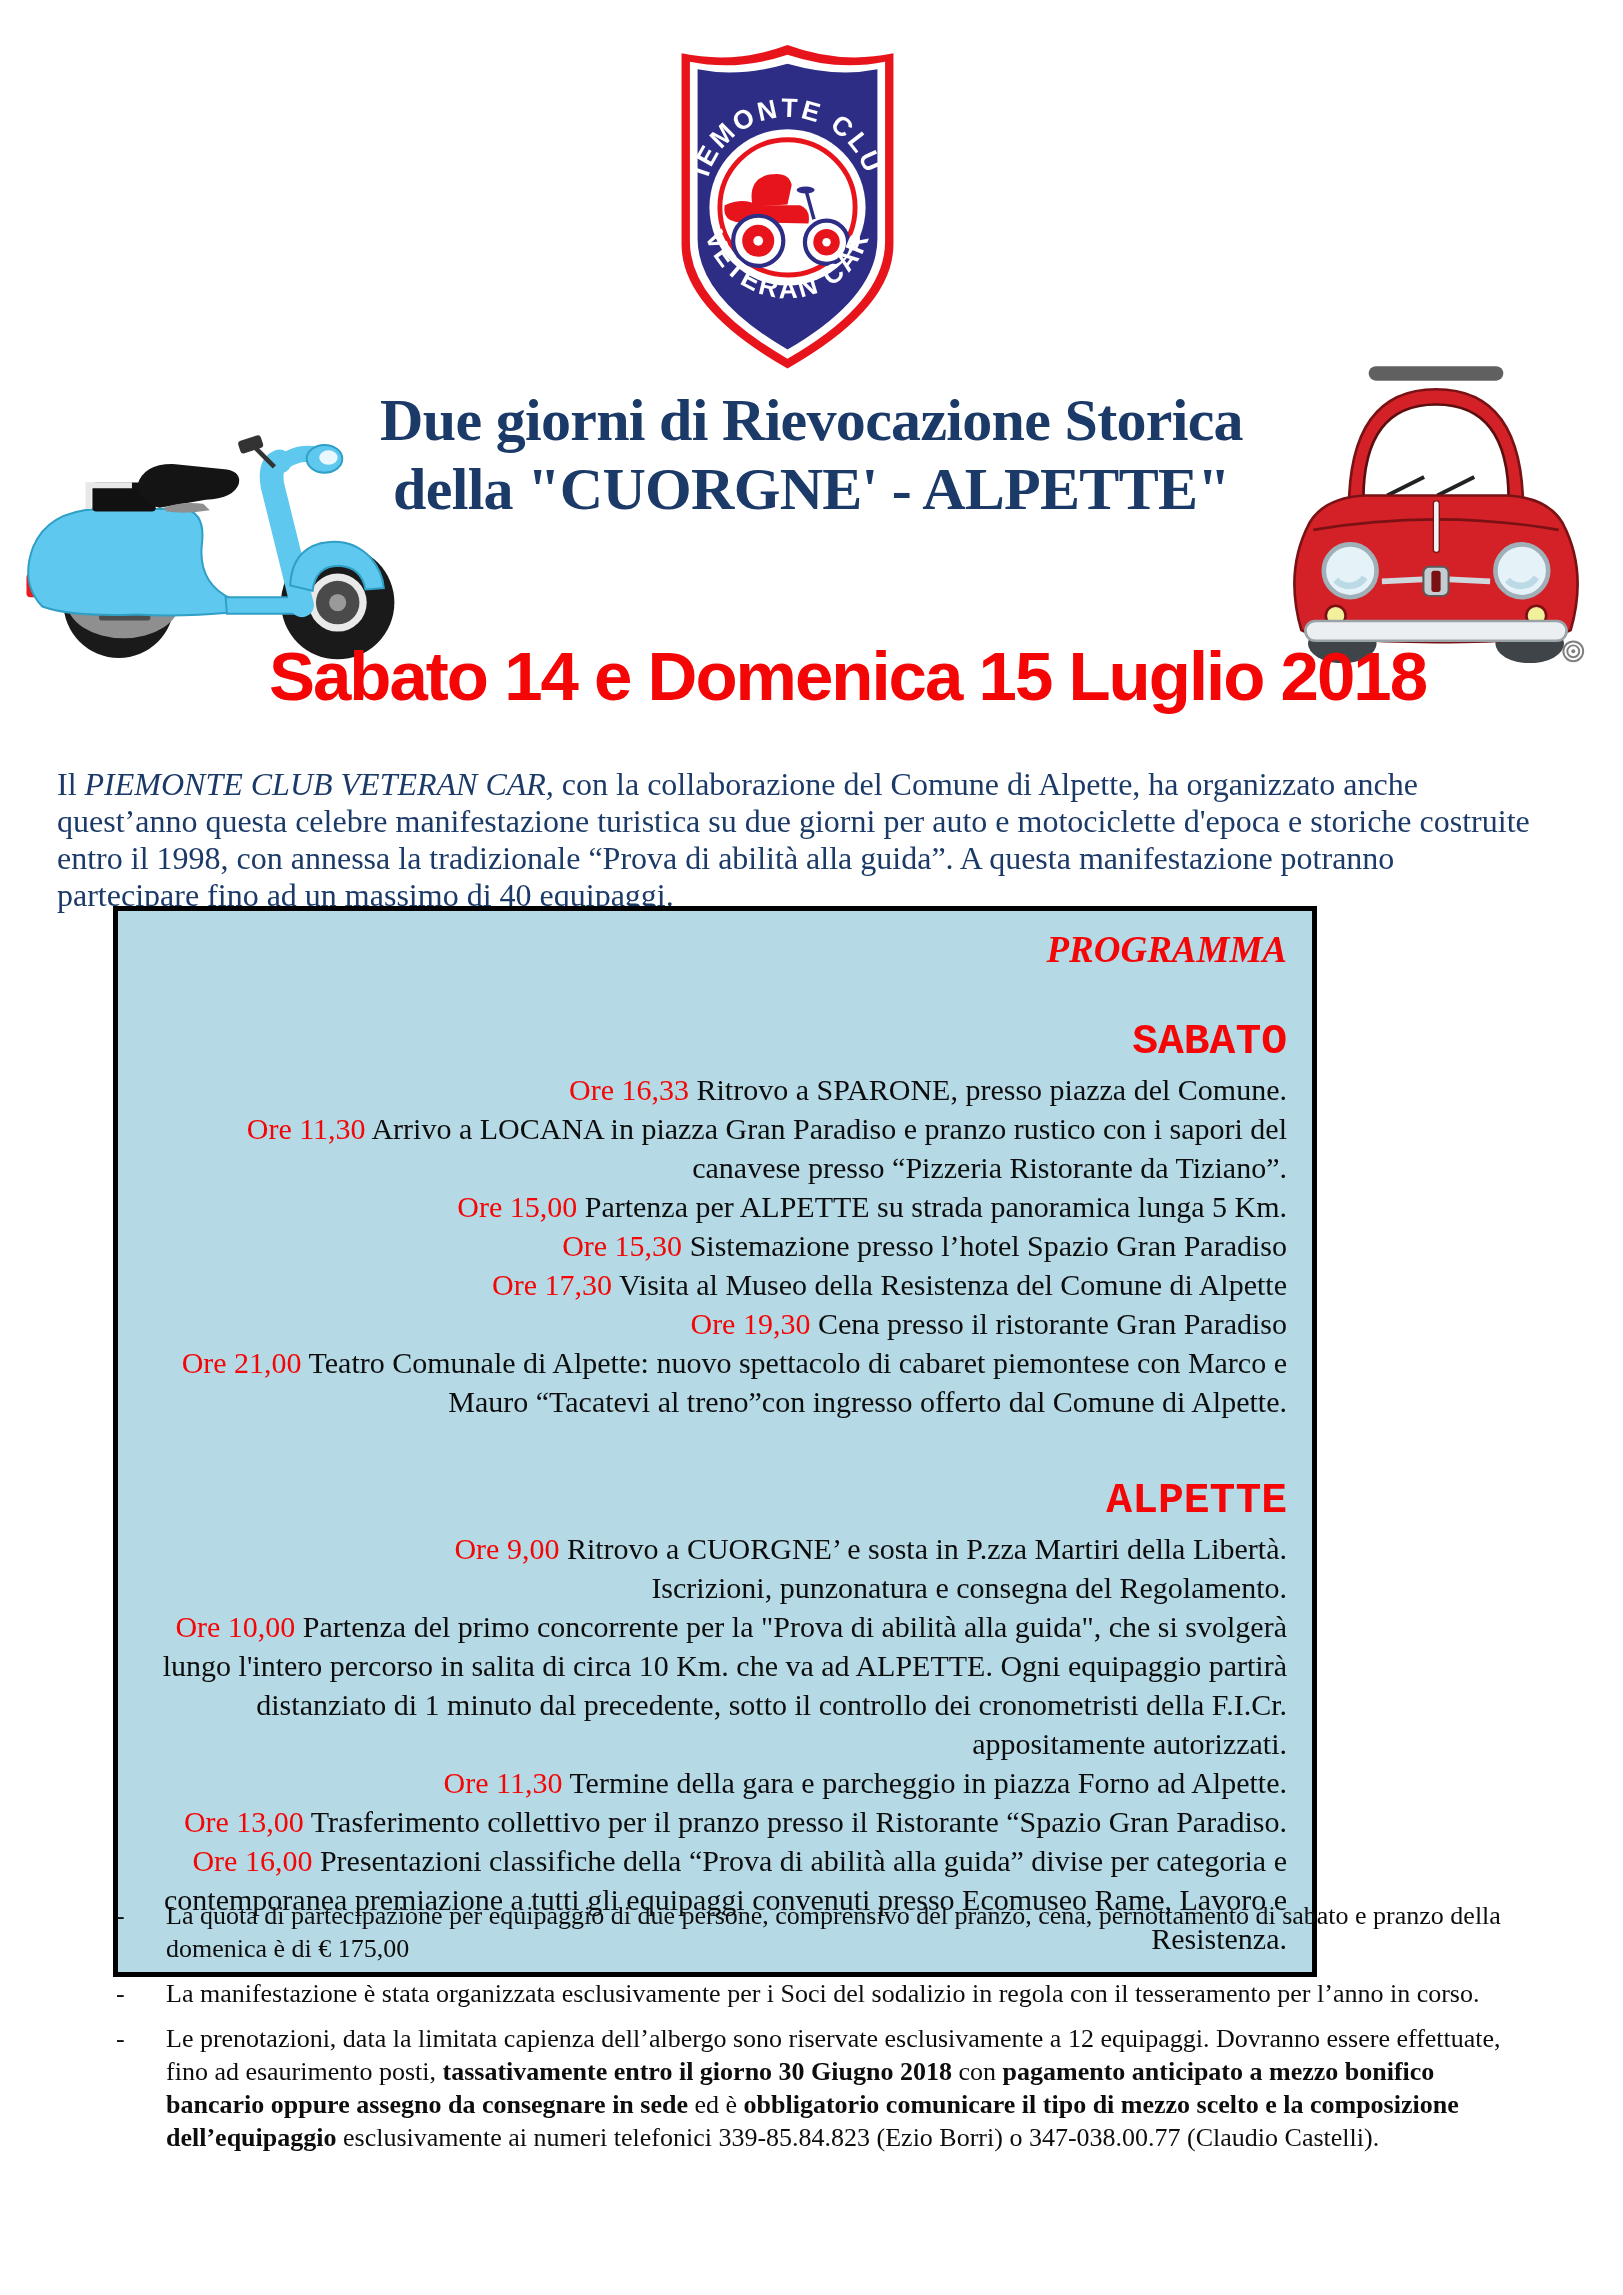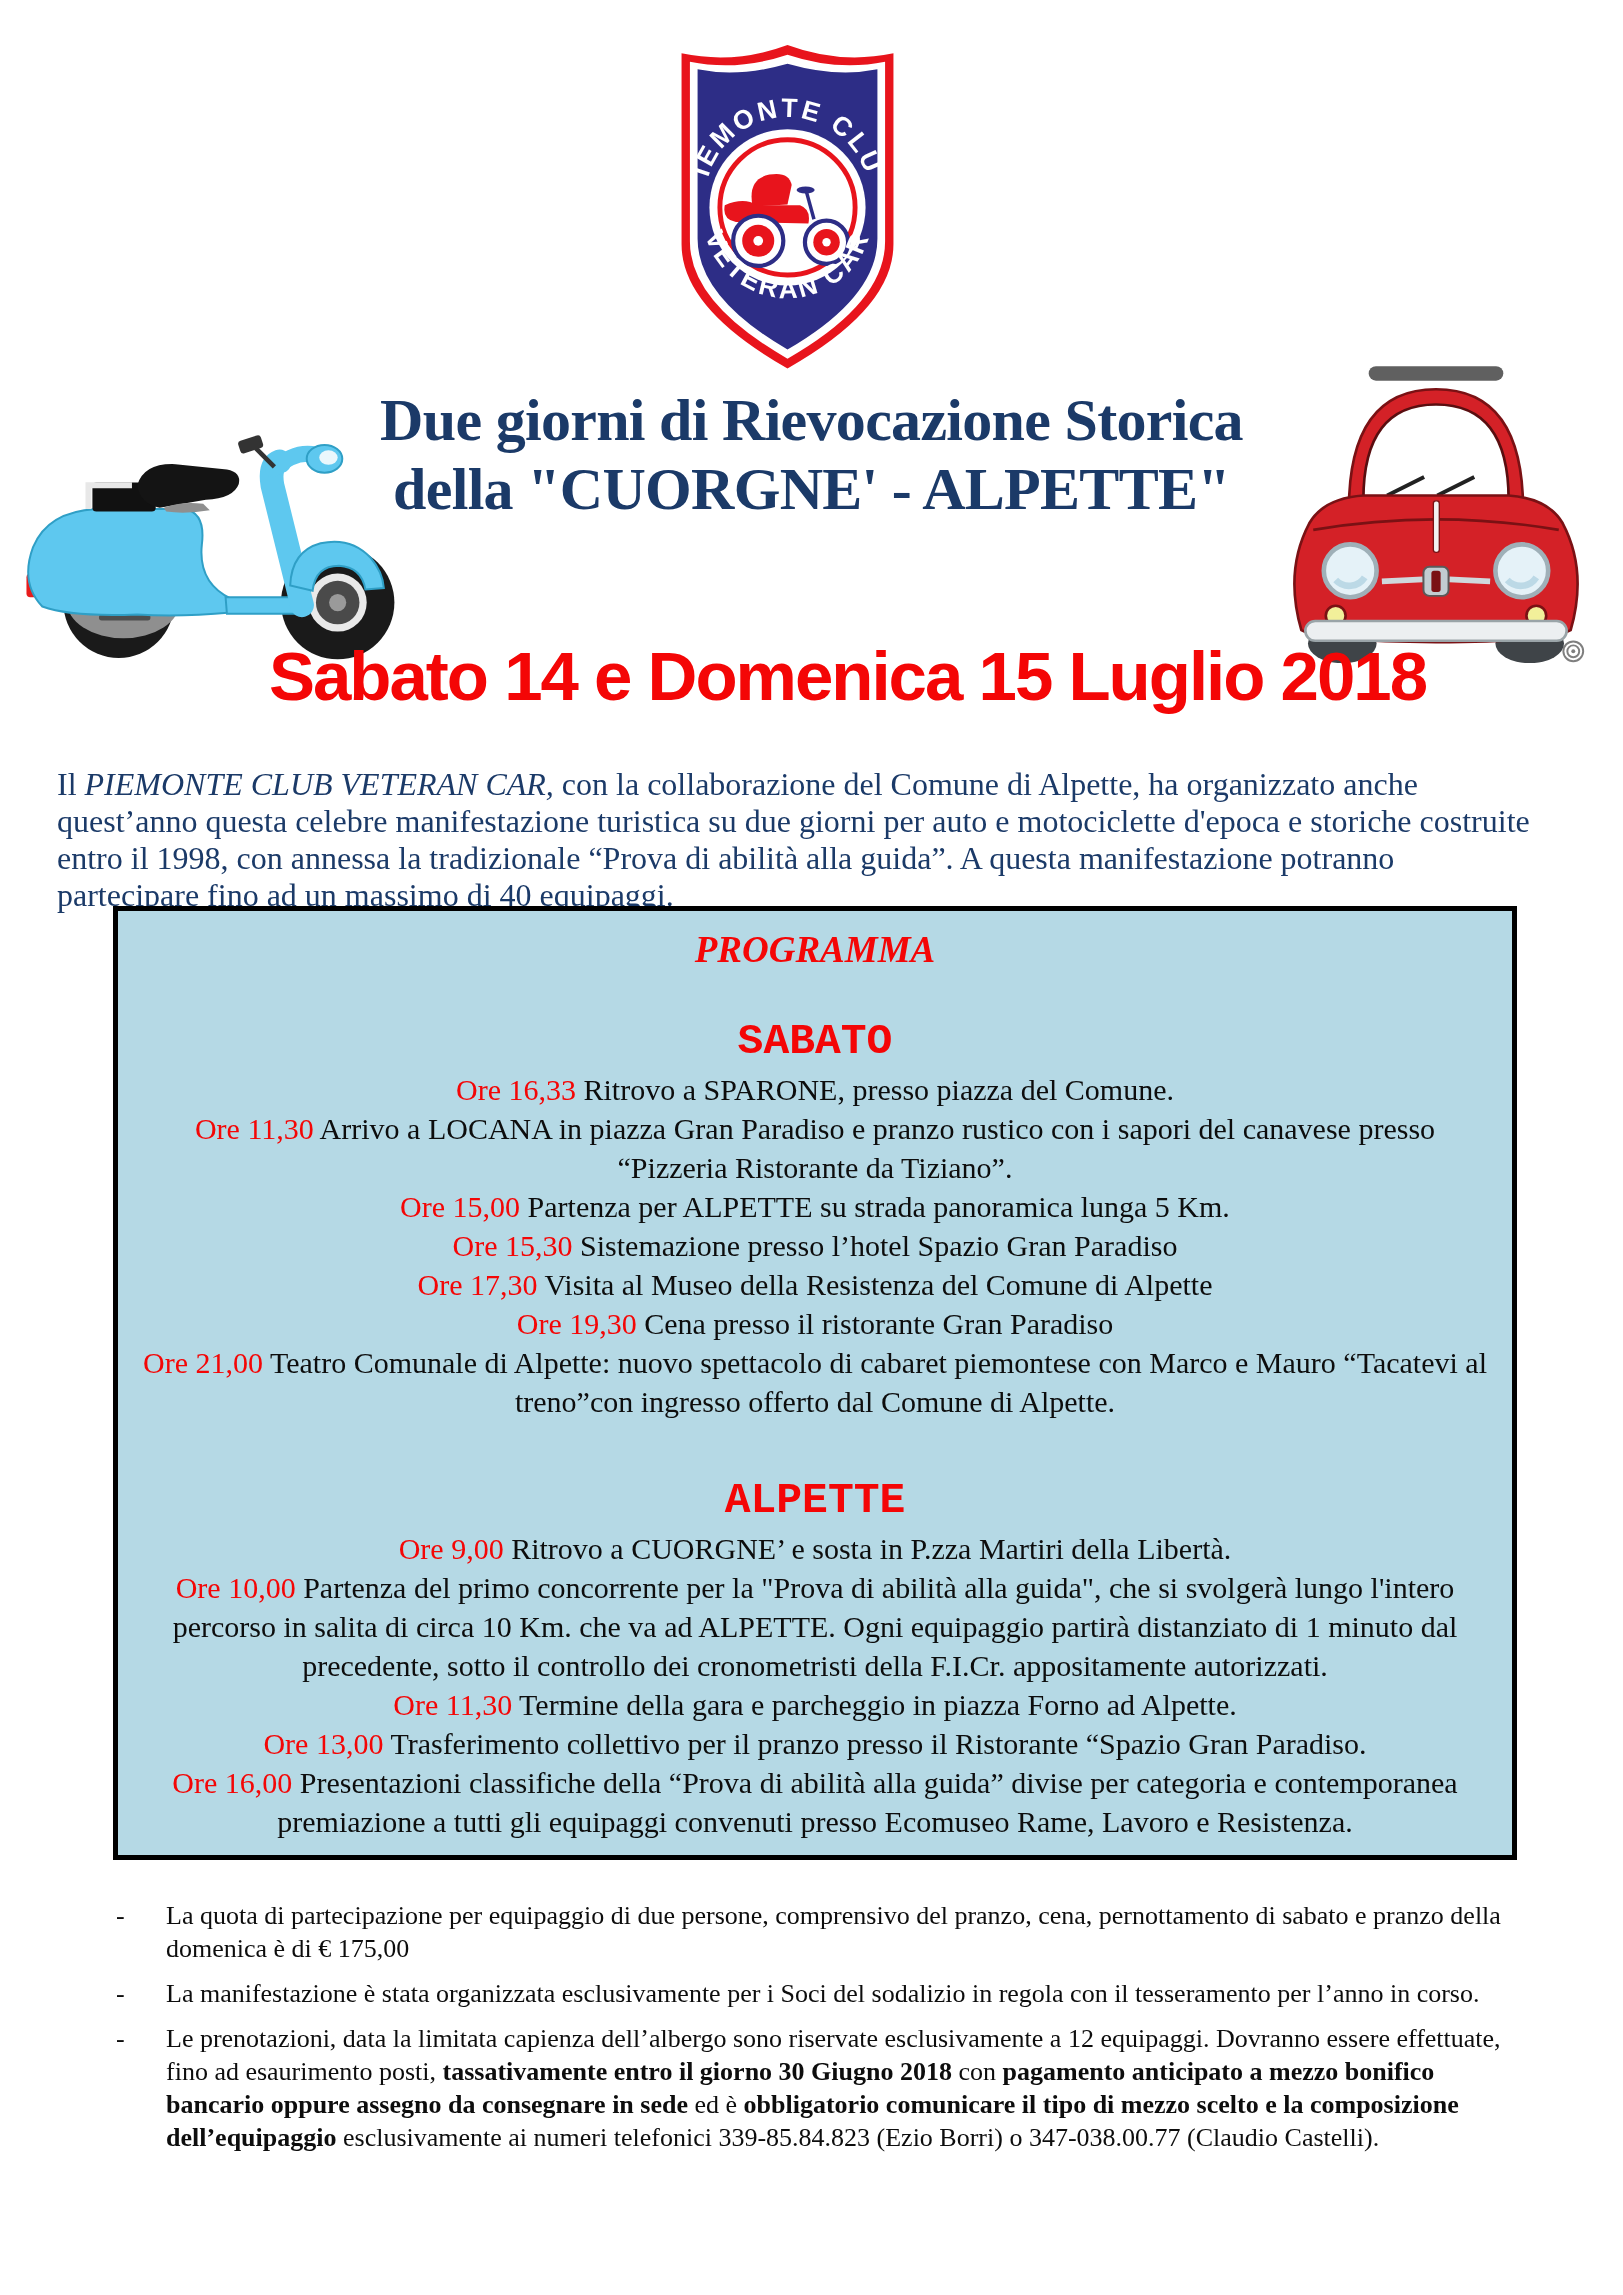--- a/index.html
+++ b/index.html
@@ -21,23 +21,23 @@
     font-family:"Liberation Sans", sans-serif;font-weight:bold;
     font-size:69px;line-height:73px;letter-spacing:-2px;color:var(--red);padding-left:36px;
   }
   .intro{
     position:absolute;left:57px;top:734px;width:1479px;
     font-size:32px;line-height:37px;color:var(--title-blue);
   }
   .intro .club{font-style:italic;}
   
   .program-box{
-    position:absolute;left:113px;top:906px;width:1404px;box-sizing:border-box;
+    position:absolute;left:113px;top:906px;width:1204px;box-sizing:border-box;
     background:var(--box-bg);border:5.9px solid #000;
-    text-align:center;padding:10.5px 25px 14.4px 25px;
+    text-align:right;padding:10.5px 25px 14.4px 25px;
   }
   .prog-heading{
     font-size:37px;font-weight:bold;font-style:italic;color:var(--red);
     margin:6.5px 0 46px 0;
   }
   .section-title{
     font-size:43px;font-weight:bold;color:var(--red);
     margin:0 0 3.9px 0;
     font-family:Liberation Mono, monospace;
   }
@@ -150,20 +150,21 @@
         <div class="section-title">SABATO</div>
         <p class="sched"><span class="time">Ore 16,33 </span>Ritrovo a SPARONE, presso piazza del Comune.</p>
         <p class="sched"><span class="time">Ore 11,30 </span>Arrivo a LOCANA in piazza Gran Paradiso e pranzo rustico con i sapori del canavese presso “Pizzeria Ristorante da Tiziano”.</p>
         <p class="sched"><span class="time">Ore 15,00 </span>Partenza per ALPETTE su strada panoramica lunga 5 Km.</p>
         <p class="sched"><span class="time">Ore 15,30 </span>Sistemazione presso l’hotel Spazio Gran Paradiso</p>
         <p class="sched"><span class="time">Ore 17,30 </span>Visita al Museo della Resistenza del Comune di Alpette</p>
         <p class="sched"><span class="time">Ore 19,30 </span>Cena presso il ristorante Gran Paradiso</p>
         <p class="sched"><span class="time">Ore 21,00 </span>Teatro Comunale di Alpette: nuovo spettacolo di cabaret piemontese con Marco e Mauro “Tacatevi al treno”con ingresso offerto dal Comune di Alpette.</p>
         <div class="section-title gap">ALPETTE</div>
         <p class="sched"><span class="time">Ore 9,00 </span>Ritrovo a CUORGNE’ e sosta in P.zza Martiri della Libertà.</p>
+        <p class="sched">Iscrizioni, punzonatura e consegna del Regolamento.</p>
         <p class="sched"><span class="time">Ore 10,00 </span>Partenza del primo concorrente per la "Prova di abilità alla guida", che si svolgerà lungo l'intero percorso in salita di circa 10 Km. che va ad ALPETTE. Ogni equipaggio partirà distanziato di 1 minuto dal precedente, sotto il controllo dei cronometristi della F.I.Cr. appositamente autorizzati.</p>
         <p class="sched"><span class="time">Ore 11,30 </span>Termine della gara e parcheggio in piazza Forno ad Alpette.</p>
         <p class="sched"><span class="time">Ore 13,00 </span>Trasferimento collettivo per il pranzo presso il Ristorante “Spazio Gran Paradiso.</p>
         <p class="sched"><span class="time">Ore 16,00 </span>Presentazioni classifiche della “Prova di abilità alla guida” divise per categoria e contemporanea premiazione a tutti gli equipaggi convenuti presso Ecomuseo Rame, Lavoro e Resistenza.</p>
       </div>
   </div>
 
   <div class="notes">
       <div class="note">
         <span class="dash">-</span>

